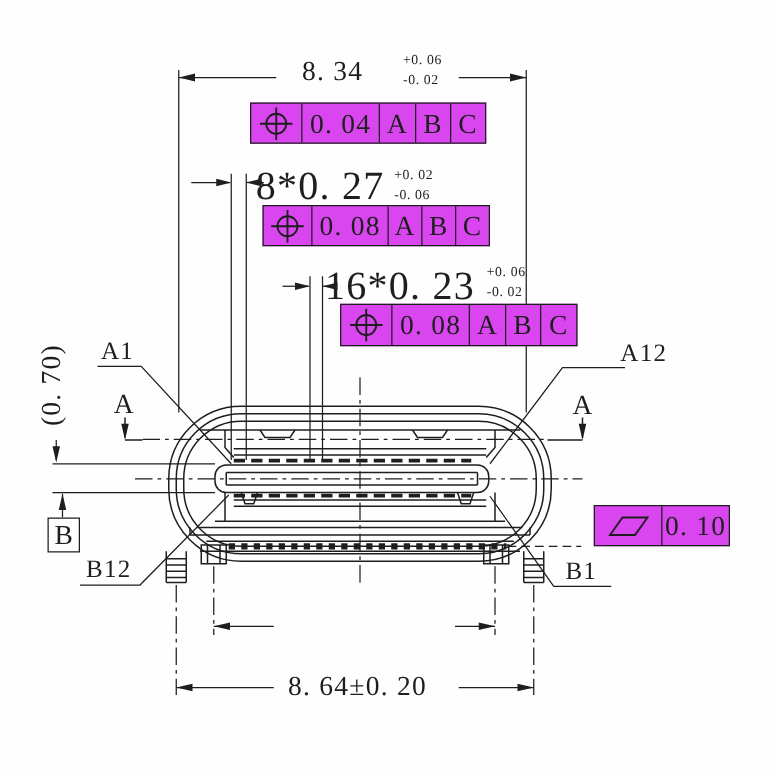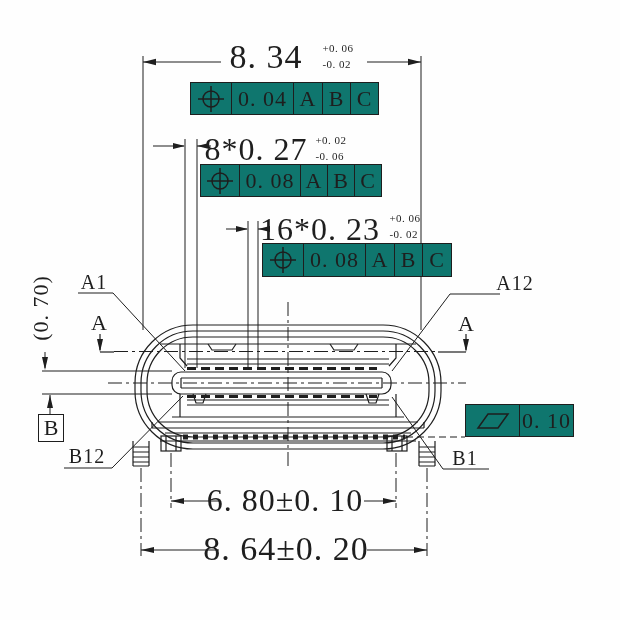--- a/index.html
+++ b/index.html
@@ -2,27 +2,27 @@
 <html><head>
 <meta charset="utf-8">
 <style>
   html,body{margin:0;padding:0;background:#fff;}
   .stage{position:relative;width:620px;height:620px;background:#fefefe;overflow:hidden;
          font-family:"Liberation Serif","DejaVu Serif",serif;color:#1e1e1e;}
   svg.lines{position:absolute;left:0;top:0;}
   .txt{position:absolute;transform:translate(-50%,-50%);white-space:nowrap;
        font-family:"Liberation Serif","DejaVu Serif",serif;color:#1e1e1e;}
   .dim{font-size:32px;letter-spacing:1px;}
-  .dim-big{font-size:34px;letter-spacing:1px;}
+  .dim-big{font-size:22px;letter-spacing:1px;}
   .lbl{font-size:20px;letter-spacing:1px;}
   .sec{font-size:22px;}
   .tol{position:absolute;transform:translate(-50%,-50%);display:flex;flex-direction:column;
        font-size:11px;line-height:16px;letter-spacing:0.5px;text-align:left;}
   .rot{transform:translate(-50%,-50%) rotate(-90deg);font-size:22px;letter-spacing:1px;}
-  .fcf{position:absolute;display:flex;border:1.6px solid #1e1e1e;background:#0f766e;box-sizing:border-box;}
+  .fcf{position:absolute;display:flex;border:1.6px solid #1e1e1e;background:#d946ef;box-sizing:border-box;margin-left:10px;}
   .fcf .cell{display:flex;align-items:center;justify-content:center;
              border-left:1.6px solid #1e1e1e;font-size:22px;letter-spacing:1px;box-sizing:border-box;}
   .fcf .cell.first{border-left:none;}
   .datumbox{position:absolute;display:flex;align-items:center;justify-content:center;
             border:1.6px solid #1e1e1e;font-size:22px;background:#fefefe;box-sizing:border-box;}
 </style>
 </head>
 <body>
 
 <div class="stage">
@@ -165,21 +165,20 @@
   </div>
 
   <div class="txt dim" style="left:320px;top:229px;">16*0. 23</div>
   <div class="tol" style="left:405px;top:226px;">
     <span>+0. 06</span>
     <span>-0. 02</span>
   </div>
 
   <div class="txt rot" style="left:41px;top:308px;">(0. 70)</div>
 
-  <div class="txt dim" style="left:285px;top:500px;">6. 80±0. 10</div>
 
   <div class="txt dim-big" style="left:286px;top:549px;">8. 64±0. 20</div>
 
   <div class="fcf" style="left:190px;top:82px;height:33px;">
     <div class="cell first" style="width:40px;">
       <svg width="32" height="30" viewBox="0 0 32 30" stroke="#1e1e1e" fill="none" stroke-width="1.5">
         <circle cx="16" cy="15" r="8"></circle>
           <path d="M16,2 V28 M3,15 H29"></path>
       </svg>
     </div>

